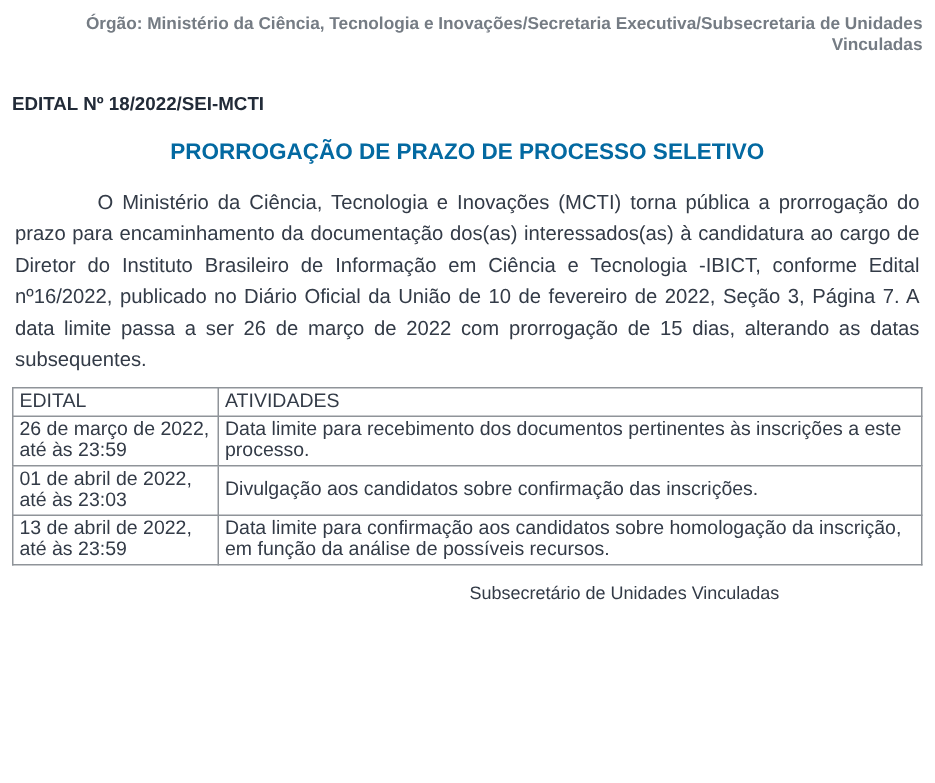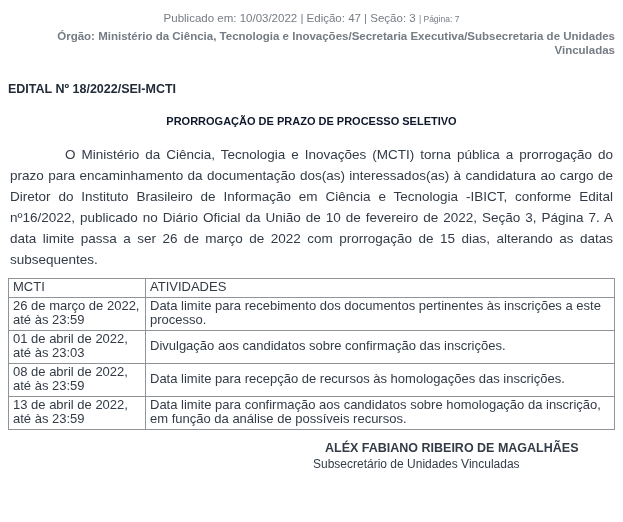--- a/index.html
+++ b/index.html
@@ -41,24 +41,24 @@
     margin: 26px 0 0 0;
     text-align: left;
     font-size: 12.5px;
     line-height: 13px;
     font-weight: bold;
     color: #222b38;
   }
   .subject-heading {
     margin: 19px 0 0 0;
     text-align: center;
-    font-size: 11px;
+    font-size: 15px;
     line-height: 13px;
     font-weight: bold;
-    color: #0f172a;
+    color: #0369a1;
   }
 
   .body-paragraph {
     margin: 16px 2px 0 2px;
     text-align: justify;
     text-indent: 55px;
     font-size: 13.5px;
     line-height: 21px;
     color: #333b47;
   }
@@ -86,63 +86,54 @@
   .sig-name  { font-weight: bold; font-size: 12.5px; line-height: 15px; padding-left: 317px; }
   .sig-role  { font-size: 12px; line-height: 14px; padding-left: 305px; margin-top: 1px; }
 </style>
 </head>
 <body>
 
 <div class="page">
 
   <header>
 
-    <div class="pub-line">
-      <span>Publicado em: 10/03/2022 | Edição: 47 | Seção: 3</span>
-      <span class="page-suffix">| Página: 7</span>
-    </div>
 
     <div class="organ-line">Órgão: Ministério da Ciência, Tecnologia e Inovações/Secretaria Executiva/Subsecretaria de Unidades Vinculadas</div>
   </header>
 
   <h2 class="edital-heading">EDITAL Nº 18/2022/SEI-MCTI</h2>
 
   <h3 class="subject-heading">PRORROGAÇÃO DE PRAZO DE PROCESSO SELETIVO</h3>
 
   <p class="body-paragraph">O Ministério da Ciência, Tecnologia e Inovações (MCTI) torna pública a prorrogação do prazo para encaminhamento da documentação dos(as) interessados(as) à candidatura ao cargo de Diretor do Instituto Brasileiro de Informação em Ciência e Tecnologia -IBICT, conforme Edital nº16/2022, publicado no Diário Oficial da União de 10 de fevereiro de 2022, Seção 3, Página 7. A data limite passa a ser 26 de março de 2022 com prorrogação de 15 dias, alterando as datas subsequentes.</p>
 
   <table class="schedule">
     <colgroup>
       <col class="c-dates">
       <col class="c-activities">
     </colgroup>
     <thead>
       <tr>
-        <th>MCTI</th>
+        <th>EDITAL</th>
         <th>ATIVIDADES</th>
       </tr>
     </thead>
     <tbody>
       <tr>
         <td>26 de março de 2022, até às 23:59</td>
         <td>Data limite para recebimento dos documentos pertinentes às inscrições a este processo.</td>
       </tr>
       <tr>
         <td>01 de abril de 2022, até às 23:03</td>
         <td>Divulgação aos candidatos sobre confirmação das inscrições.</td>
       </tr>
       <tr>
-        <td>08 de abril de 2022, até às 23:59</td>
-        <td>Data limite para recepção de recursos às homologações das inscrições.</td>
-      </tr>
-      <tr>
         <td>13 de abril de 2022, até às 23:59</td>
         <td>Data limite para confirmação aos candidatos sobre homologação da inscrição, em função da análise de possíveis recursos.</td>
       </tr>
     </tbody>
   </table>
 
   <div class="signature">
-    <div class="sig-name">ALÉX FABIANO RIBEIRO DE MAGALHÃES</div>
     <div class="sig-role">Subsecretário de Unidades Vinculadas</div>
   </div>
 
 </div>
 
 </body></html>

